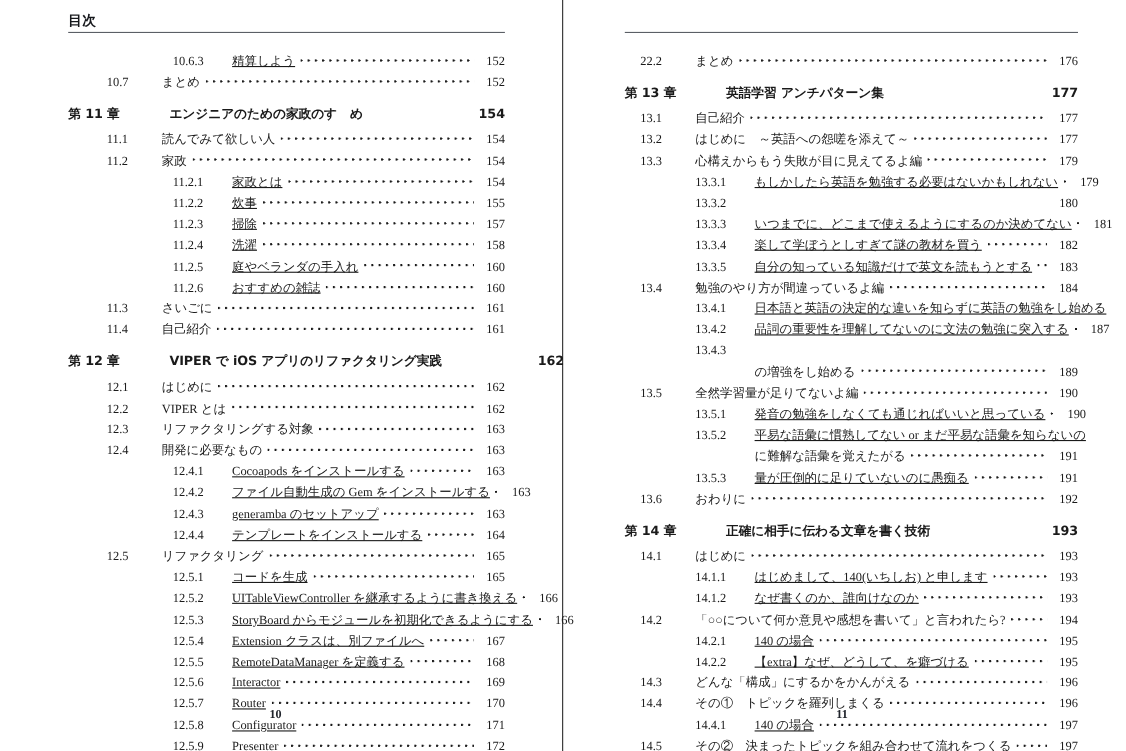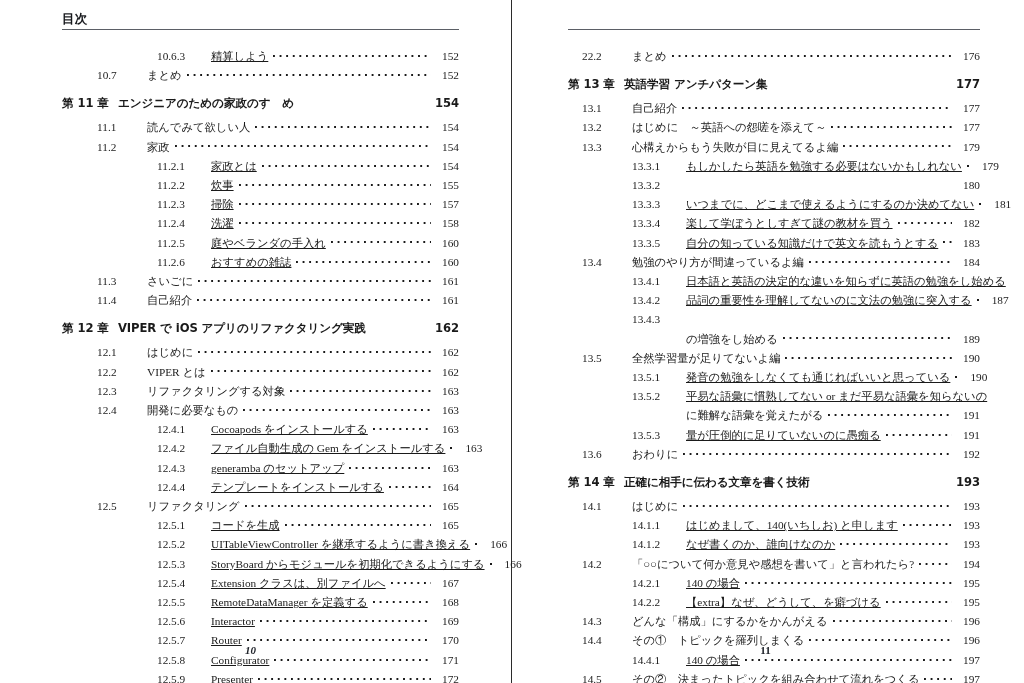--- a/index.html
+++ b/index.html
@@ -121,20 +121,21 @@
 
   
   .row.chapter {
     font-family: "DejaVu Sans", "Liberation Sans", sans-serif;
     font-weight: bold;
     font-size: 11.6px;
     line-height: 19px;
     margin-top: 9px;
     margin-bottom: 5px;
     letter-spacing: -0.1px;
+    gap: 36px;
   }
   .row.chapter .num  { width: 56px; }
   .row.chapter .page-no { min-width: 24px; }
 
   
   .row.lvl2 .num { width: 34px; margin-left: 35px; }
   .row.lvl2 .title { padding-left: 16px; text-align: right; }
 
   
   .row.lvl3 .num { width: 48px; margin-left: 95px; }
@@ -151,21 +152,21 @@
   .folio {
     position: absolute;
     bottom: 27px;
     left: 0;
     right: 0;
     text-align: center;
     font-size: 11px;
     font-weight: bold;
     color: #20242b;
   }
-  .page-left .folio  { padding-right: 10px; font-style: italic; }
+  .page-left .folio  { padding-right: 10px; }
   .page-right .folio { padding-right: 4px; }
 </style>
 </head>
 <body>
 
 <div class="spread">
 
   <div class="gutter-line"></div>
 
   <div class="page page-left">

